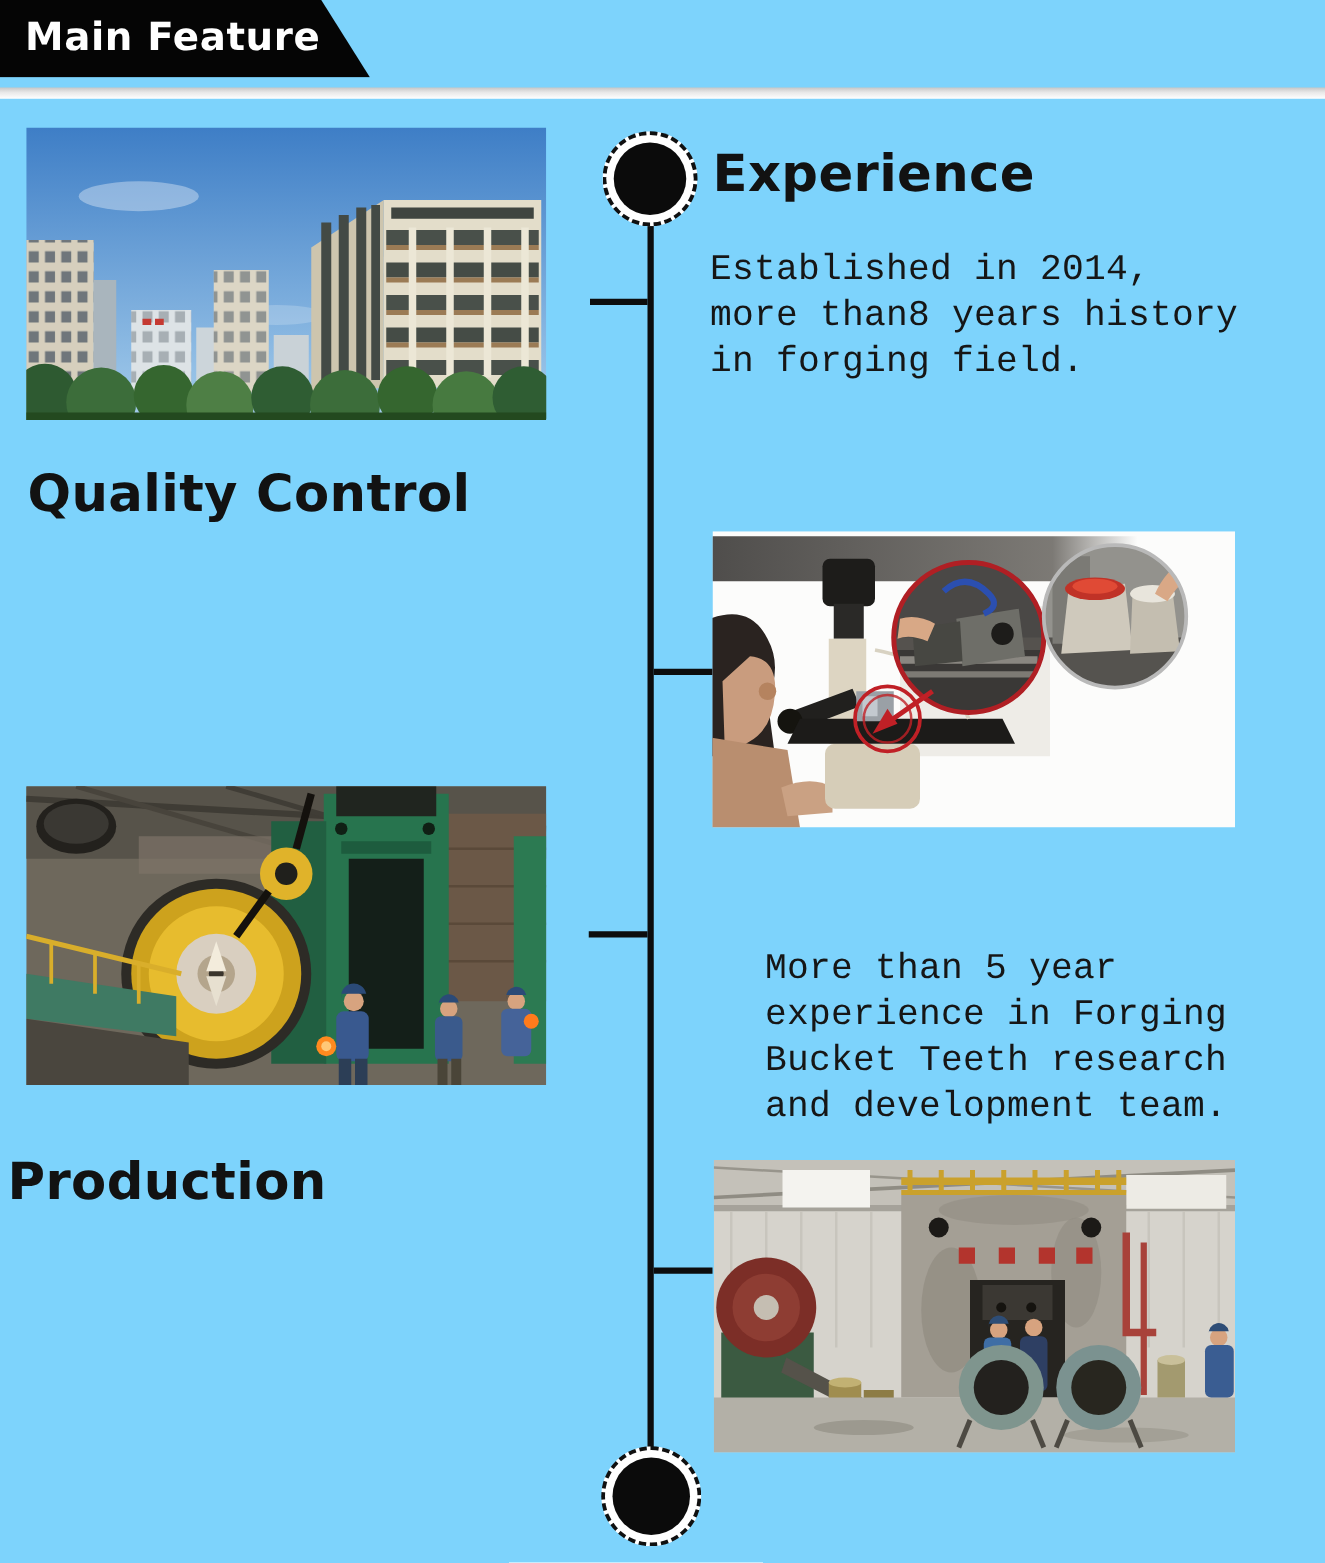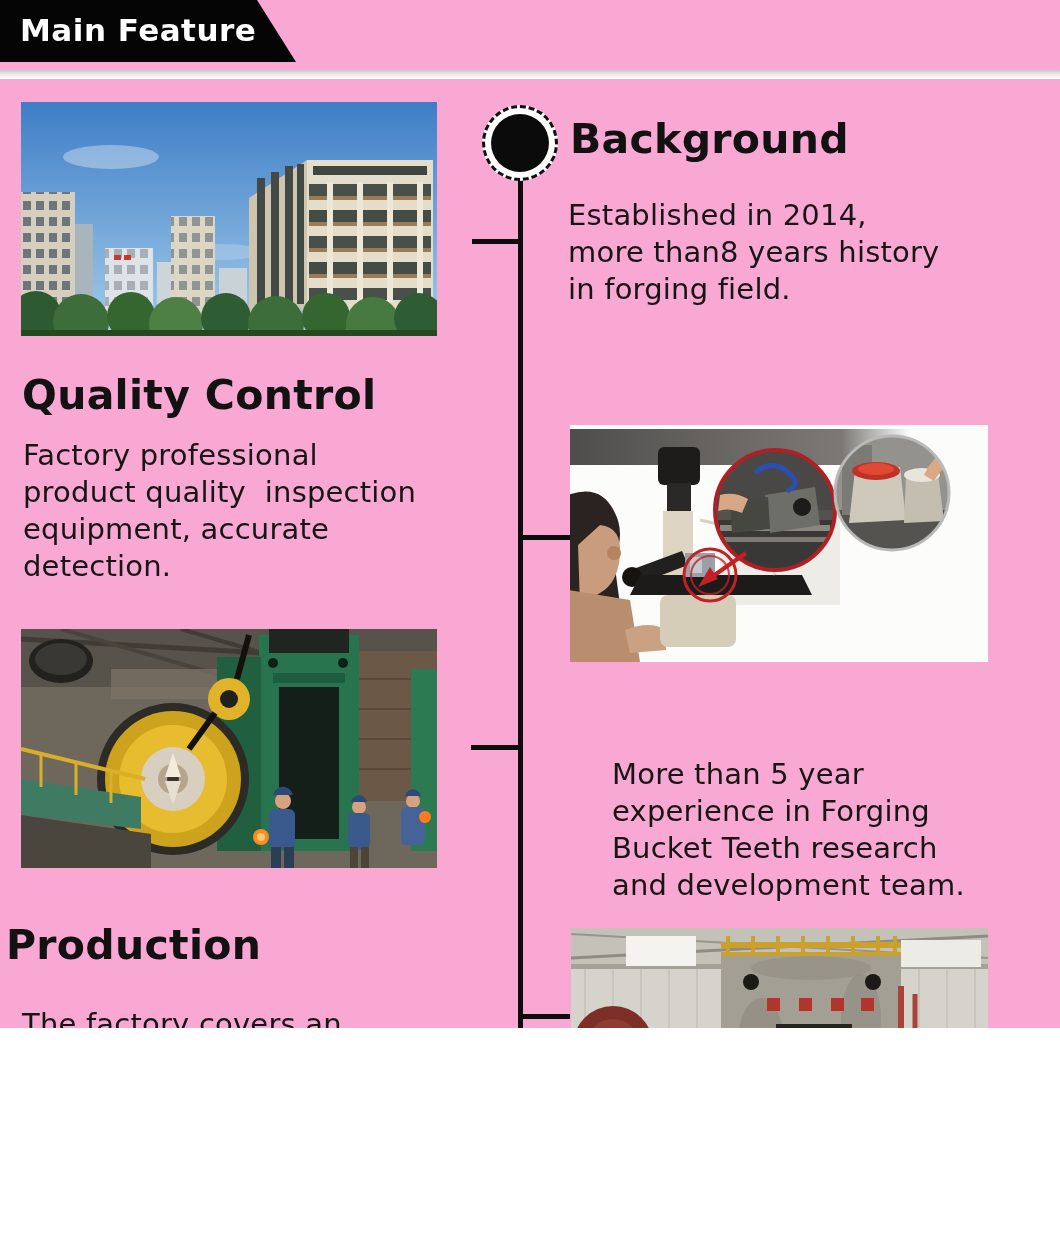--- a/index.html
+++ b/index.html
@@ -1,17 +1,17 @@
 <!DOCTYPE html>
 <html><head>
 <meta charset="utf-8">
 <style>
   html,body{margin:0;padding:0;background:#ffffff;}
   .canvas{
-    position:relative;width:1060px;height:1028px;background:#f9a8d4;overflow:hidden;
+    position:relative;width:1060px;height:1250px;background:#7dd3fc;overflow:hidden;
     font-family:"DejaVu Sans","Liberation Sans",sans-serif;color:#141414;
   }
   
   .banner{
     position:absolute;left:0;top:0;width:296px;height:62px;background:#050505;
     clip-path:polygon(0 0,257px 0,296px 62px,0 62px);
   }
   .banner-title{
     position:absolute;left:20px;top:12px;font-size:31px;font-weight:700;color:#ffffff;
     letter-spacing:.5px;white-space:nowrap;
@@ -28,21 +28,21 @@
   .conn-3{left:471px;top:745px;width:47px;}
   .conn-4{left:523px;top:1014px;width:47px;}
   .tl-node-outer{position:absolute;border:3px dashed #101010;border-radius:50%;background:#ffffff;box-sizing:border-box;}
   .tl-node-inner{position:absolute;border-radius:50%;background:#0b0b0b;}
   .node-top-outer{left:482px;top:105px;width:76px;height:76px;}
   .node-top-inner{left:491px;top:114px;width:58px;height:58px;}
   .node-bot-outer{left:481px;top:1157px;width:80px;height:80px;}
   .node-bot-inner{left:490px;top:1166px;width:62px;height:62px;}
   
   .sec-title{position:absolute;font-size:41px;font-weight:700;color:#121212;white-space:nowrap;letter-spacing:.3px;}
-  .sec-body{position:absolute;font-size:29px;line-height:37px;font-weight:400;color:#161616;white-space:pre-wrap;letter-spacing:.2px;}
+  .sec-body{position:absolute;font-size:29px;line-height:37px;font-weight:400;color:#161616;white-space:pre-wrap;letter-spacing:.2px;font-family:Liberation Mono, monospace;}
   .t-background{left:570px;top:115px;}
   .b-background{left:568px;top:197px;width:460px;}
   .t-quality{left:22px;top:371px;text-align:center;}
   .b-quality{left:23px;top:437px;width:490px;}
   .t-experience{left:572px;top:681px;}
   .b-experience{left:572px;top:756px;width:460px;margin-left:40px;}
   .t-production{left:6px;top:921px;}
   .b-production{left:22px;top:1006px;width:470px;}
   
   .photo{position:absolute;display:block;}
@@ -64,41 +64,33 @@
   <div class="tl-vline"></div>
   <div class="tl-conn conn-1"></div>
   <div class="tl-conn conn-2"></div>
   <div class="tl-conn conn-3"></div>
   <div class="tl-conn conn-4"></div>
   <div class="tl-node-outer node-top-outer"></div>
   <div class="tl-node-inner node-top-inner"></div>
   <div class="tl-node-outer node-bot-outer"></div>
   <div class="tl-node-inner node-bot-inner"></div>
 
-  <div class="sec-title t-background">Background</div>
+  <div class="sec-title t-background">Experience</div>
   <div class="sec-body b-background">Established in 2014,
 more than8 years history
 in forging field.</div>
 
   <div class="sec-title t-quality">Quality Control</div>
-  <div class="sec-body b-quality">Factory professional
-product quality  inspection
-equipment, accurate
-detection.</div>
 
   <div class="sec-body b-experience">More than 5 year
 experience in Forging
 Bucket Teeth research
 and development team.</div>
 
   <div class="sec-title t-production">Production</div>
-  <div class="sec-body b-production">The factory covers an
-area of 30,000 ㎡ and
-monthly capacity over
-1200T</div>
 
   <svg class="photo ph-building" width="416" height="234" viewBox="0 0 416 234" aria-label="company office buildings photo">
     <defs>
       <linearGradient id="sky" x1="0" y1="0" x2="0" y2="1">
         <stop offset="0" stop-color="#3e7ec6"></stop>
           <stop offset="1" stop-color="#a5cdec"></stop>
       </linearGradient>
       <pattern id="win1" width="13" height="16" patternUnits="userSpaceOnUse">
         <rect width="13" height="16" fill="none"></rect>
           <rect x="2" y="3" width="8" height="9" fill="#55606a" opacity=".8"></rect>

